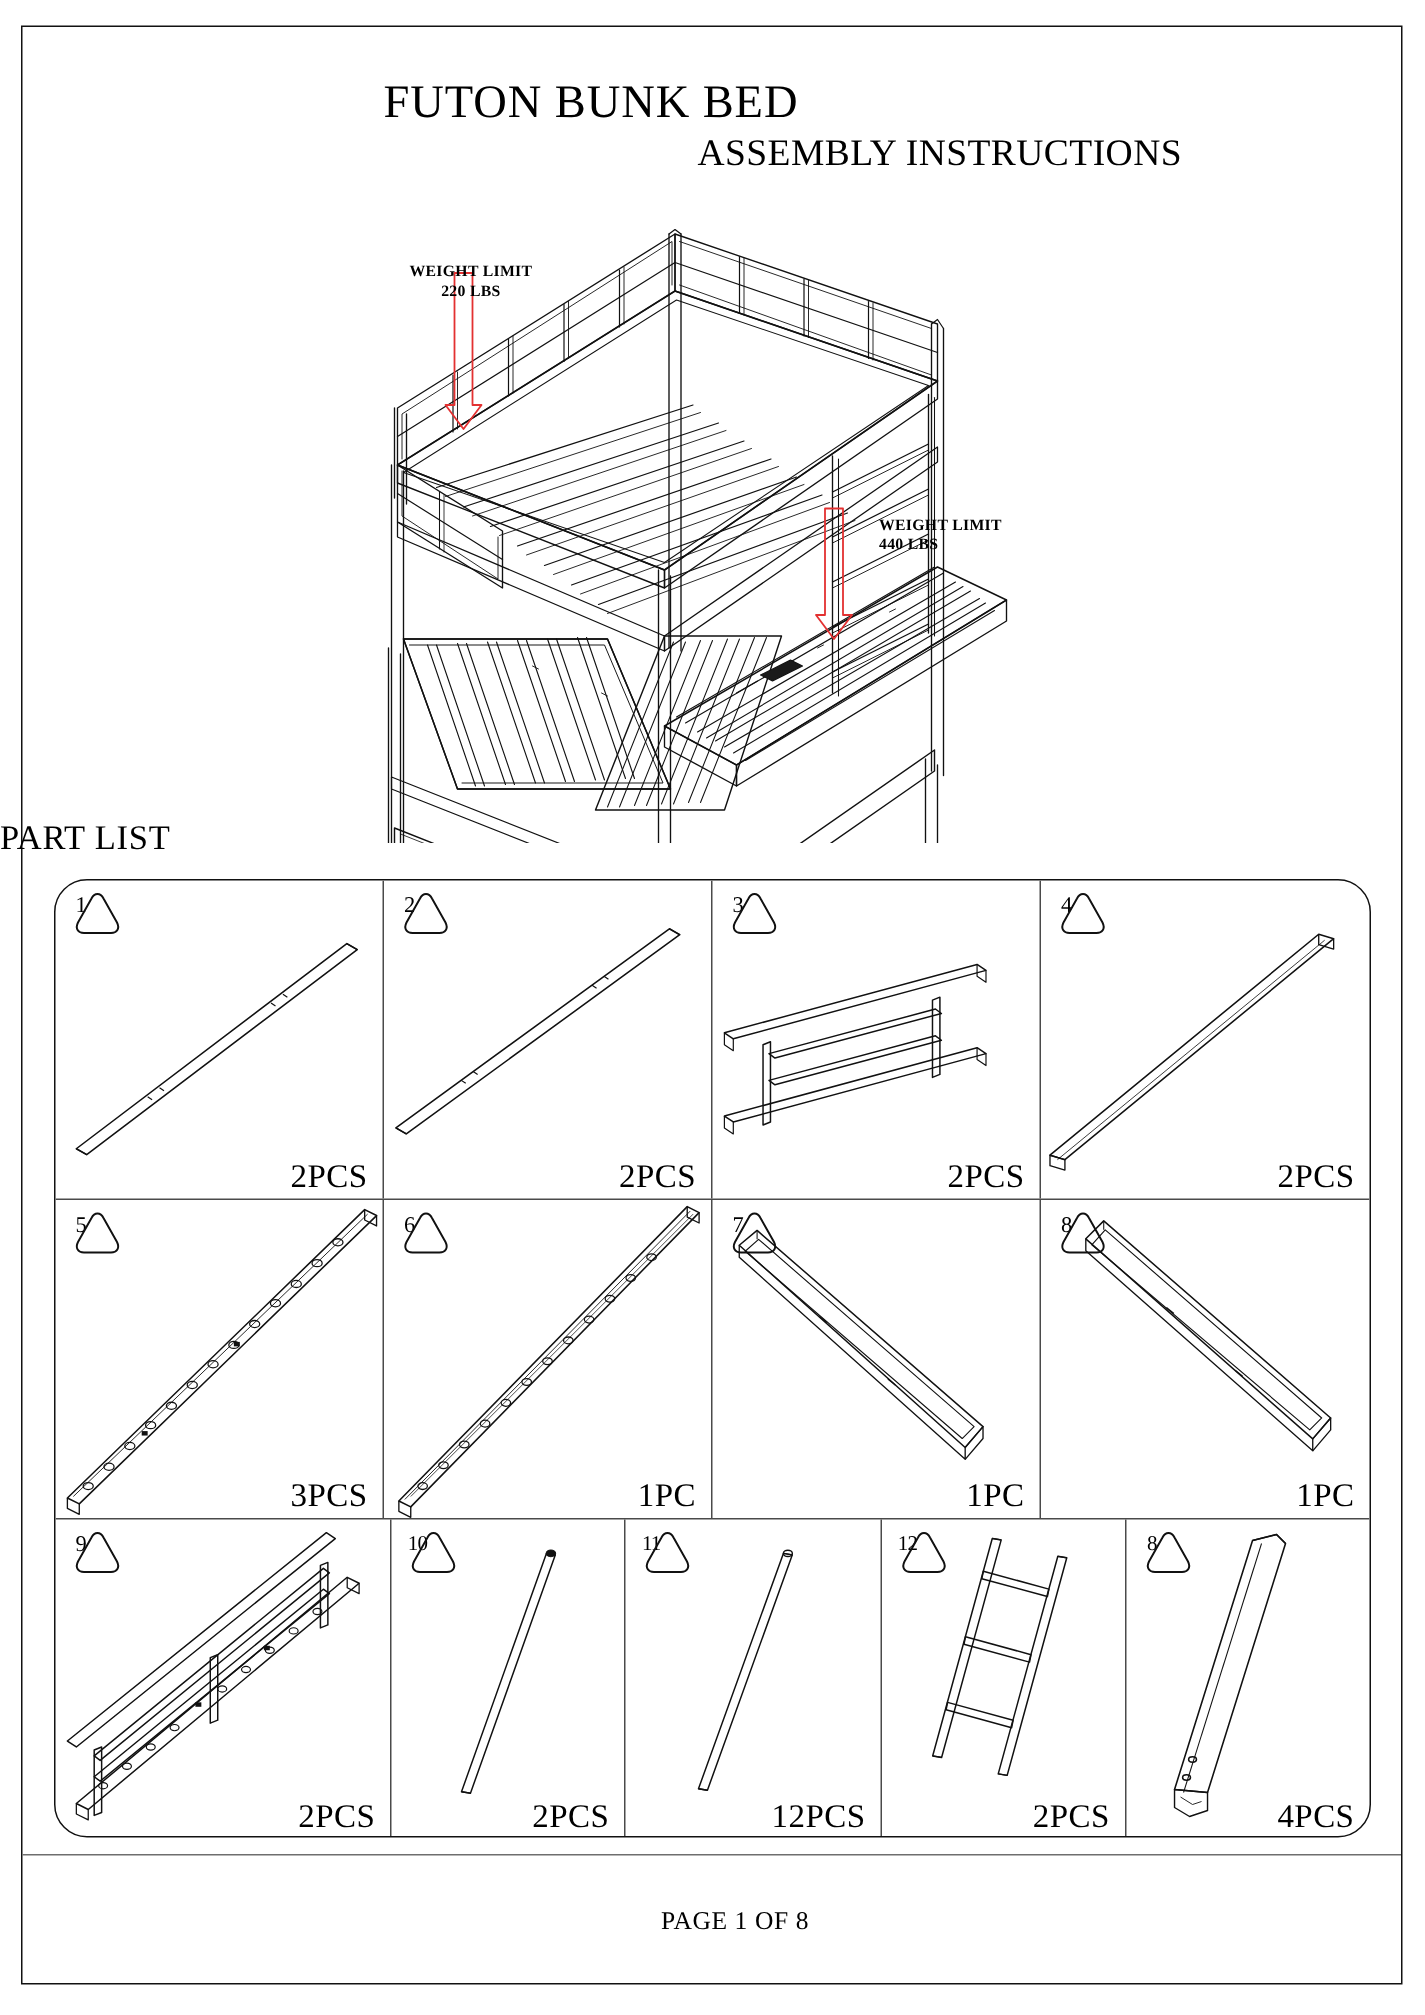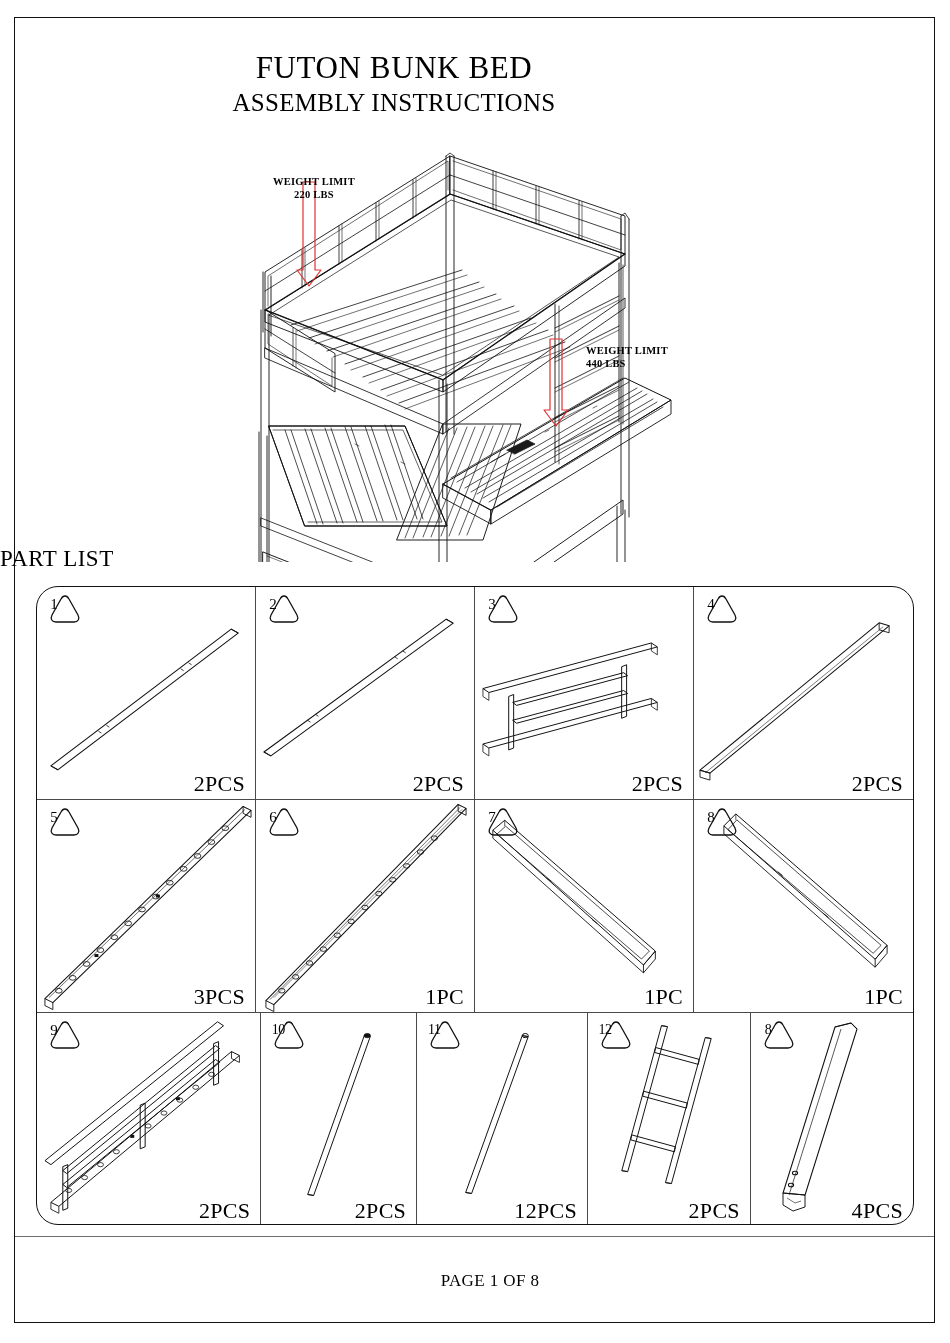--- a/index.html
+++ b/index.html
@@ -39,20 +39,21 @@
   .title-main {
     font-size: 31px;
     letter-spacing: 0.6px;
     display: block;
   }
   .title-sub {
     font-size: 25px;
     letter-spacing: 0.3px;
     display: block;
     margin-top: 7px;
+    text-align: right;
   }
 
   
   .hero {
     position: absolute;
     left: 205px;
     top: 132px;
     width: 540px;
     height: 430px;
   }

